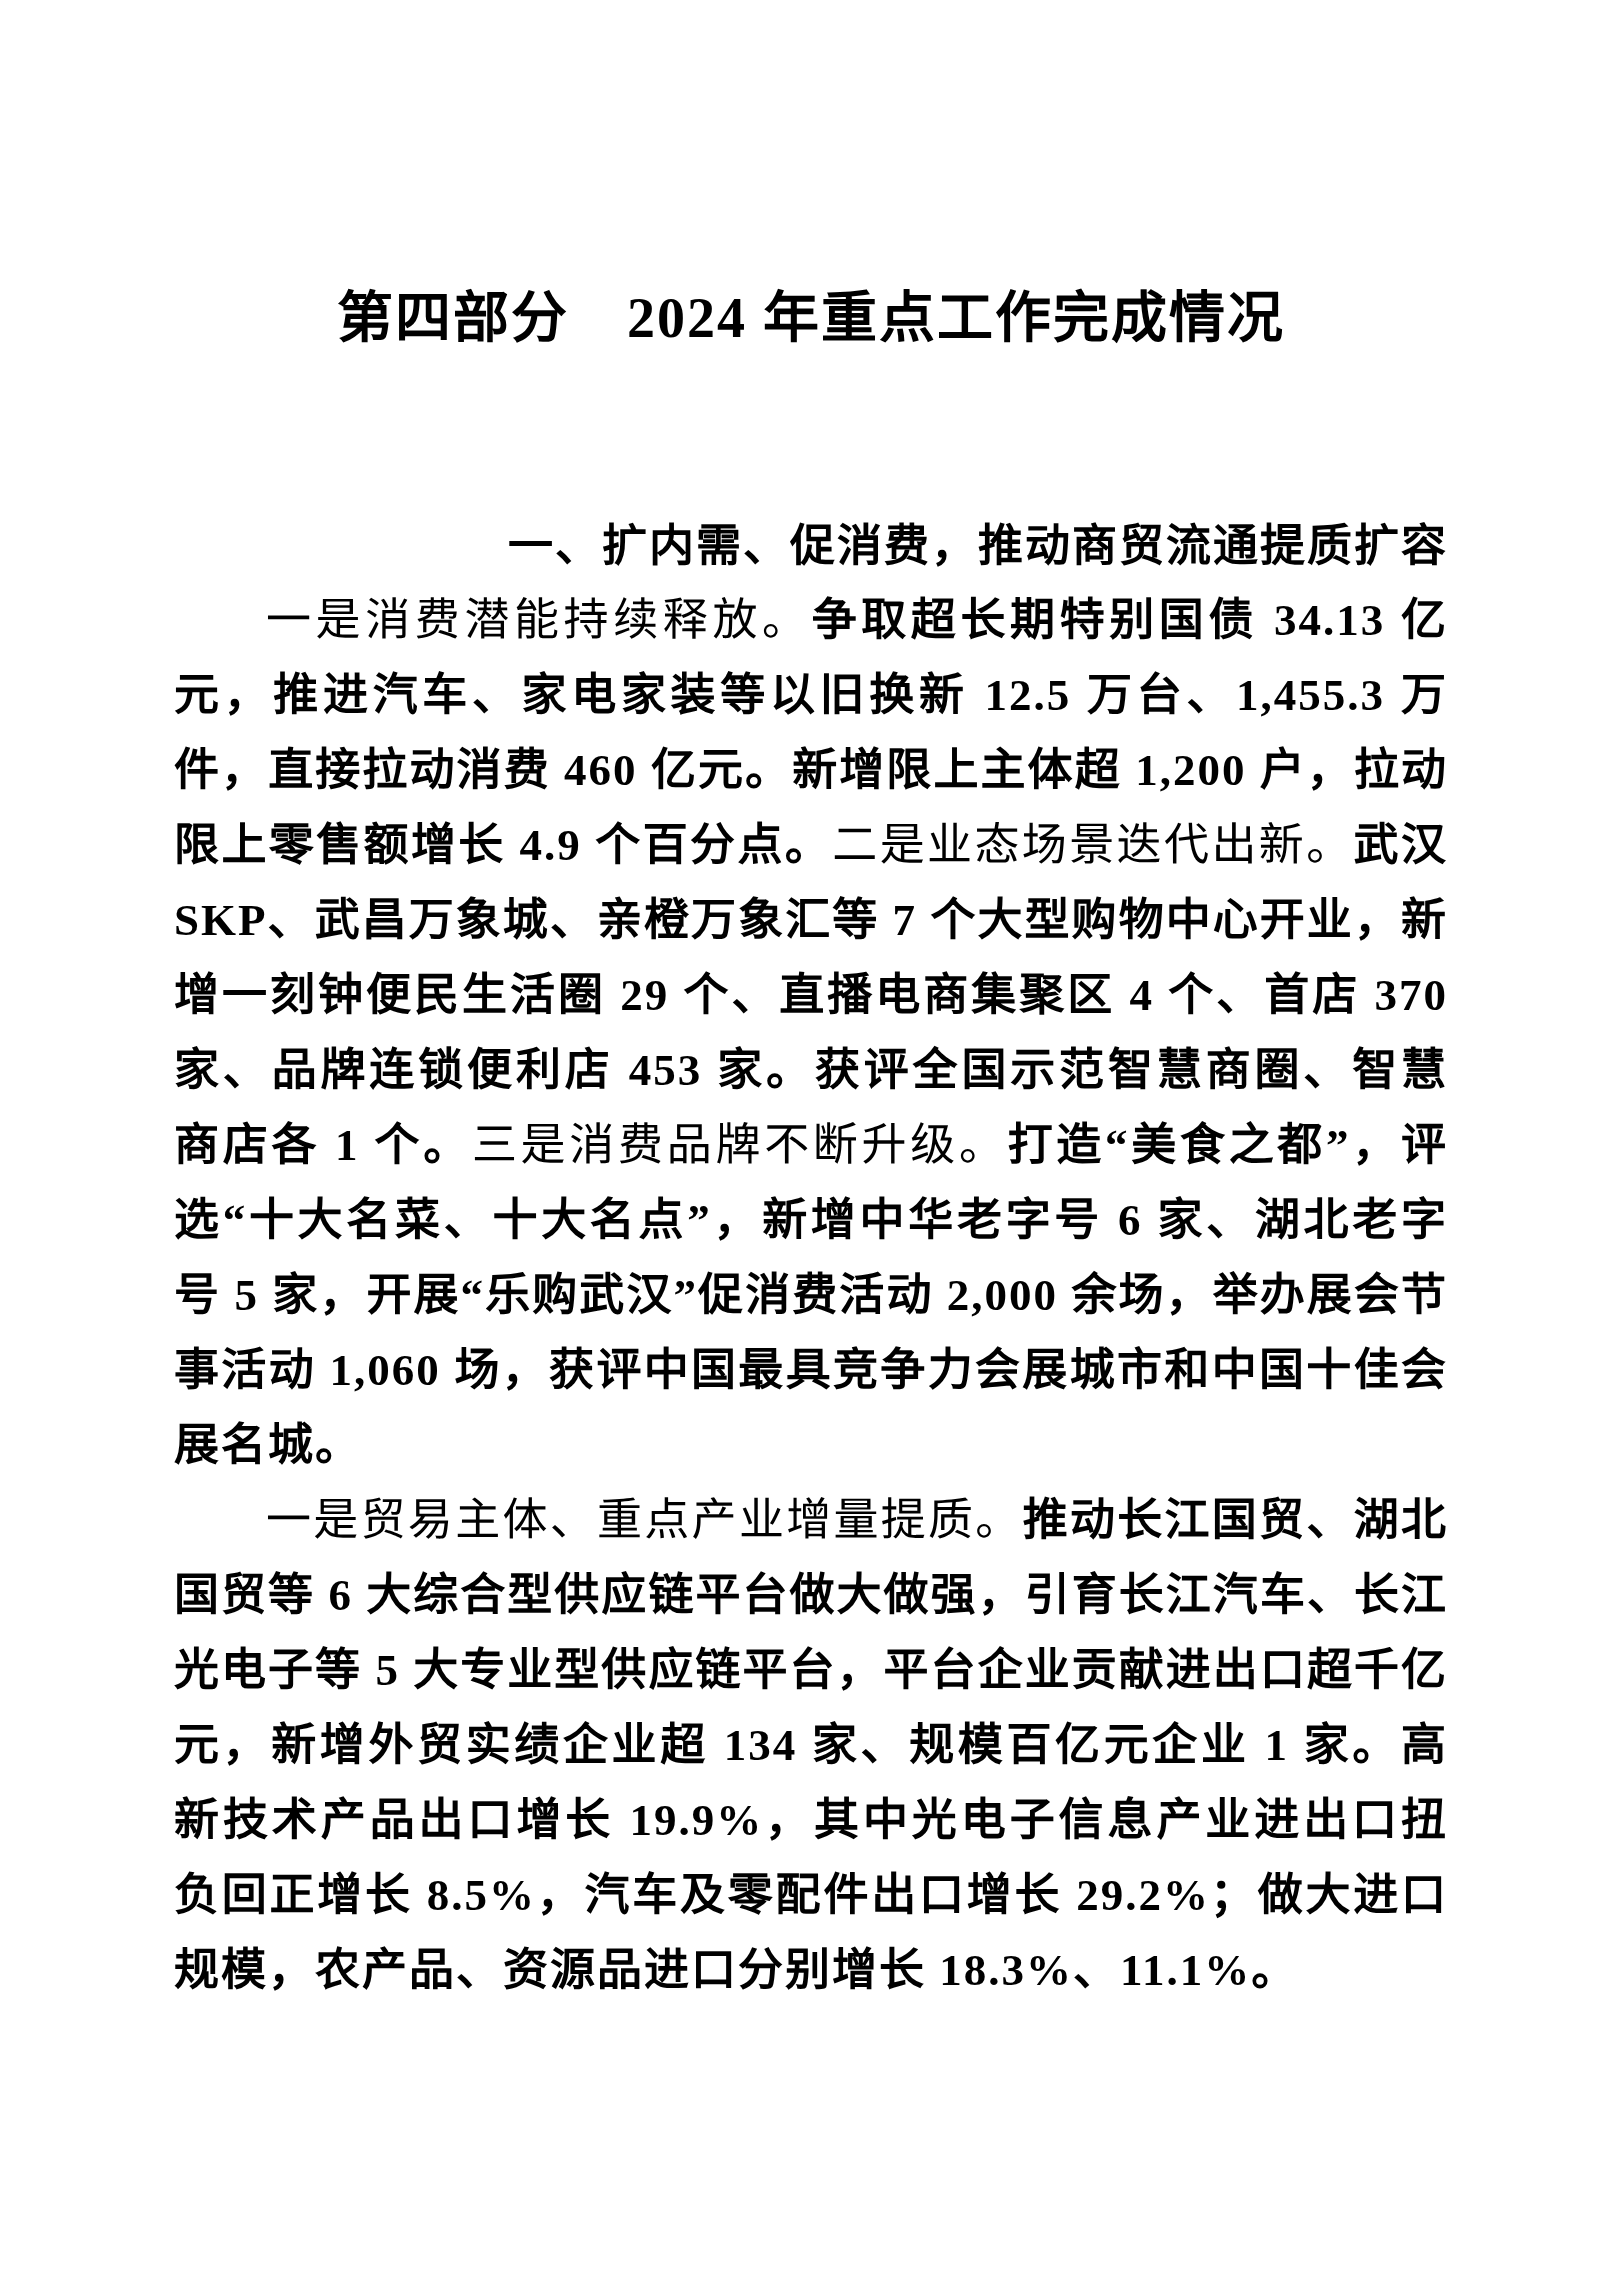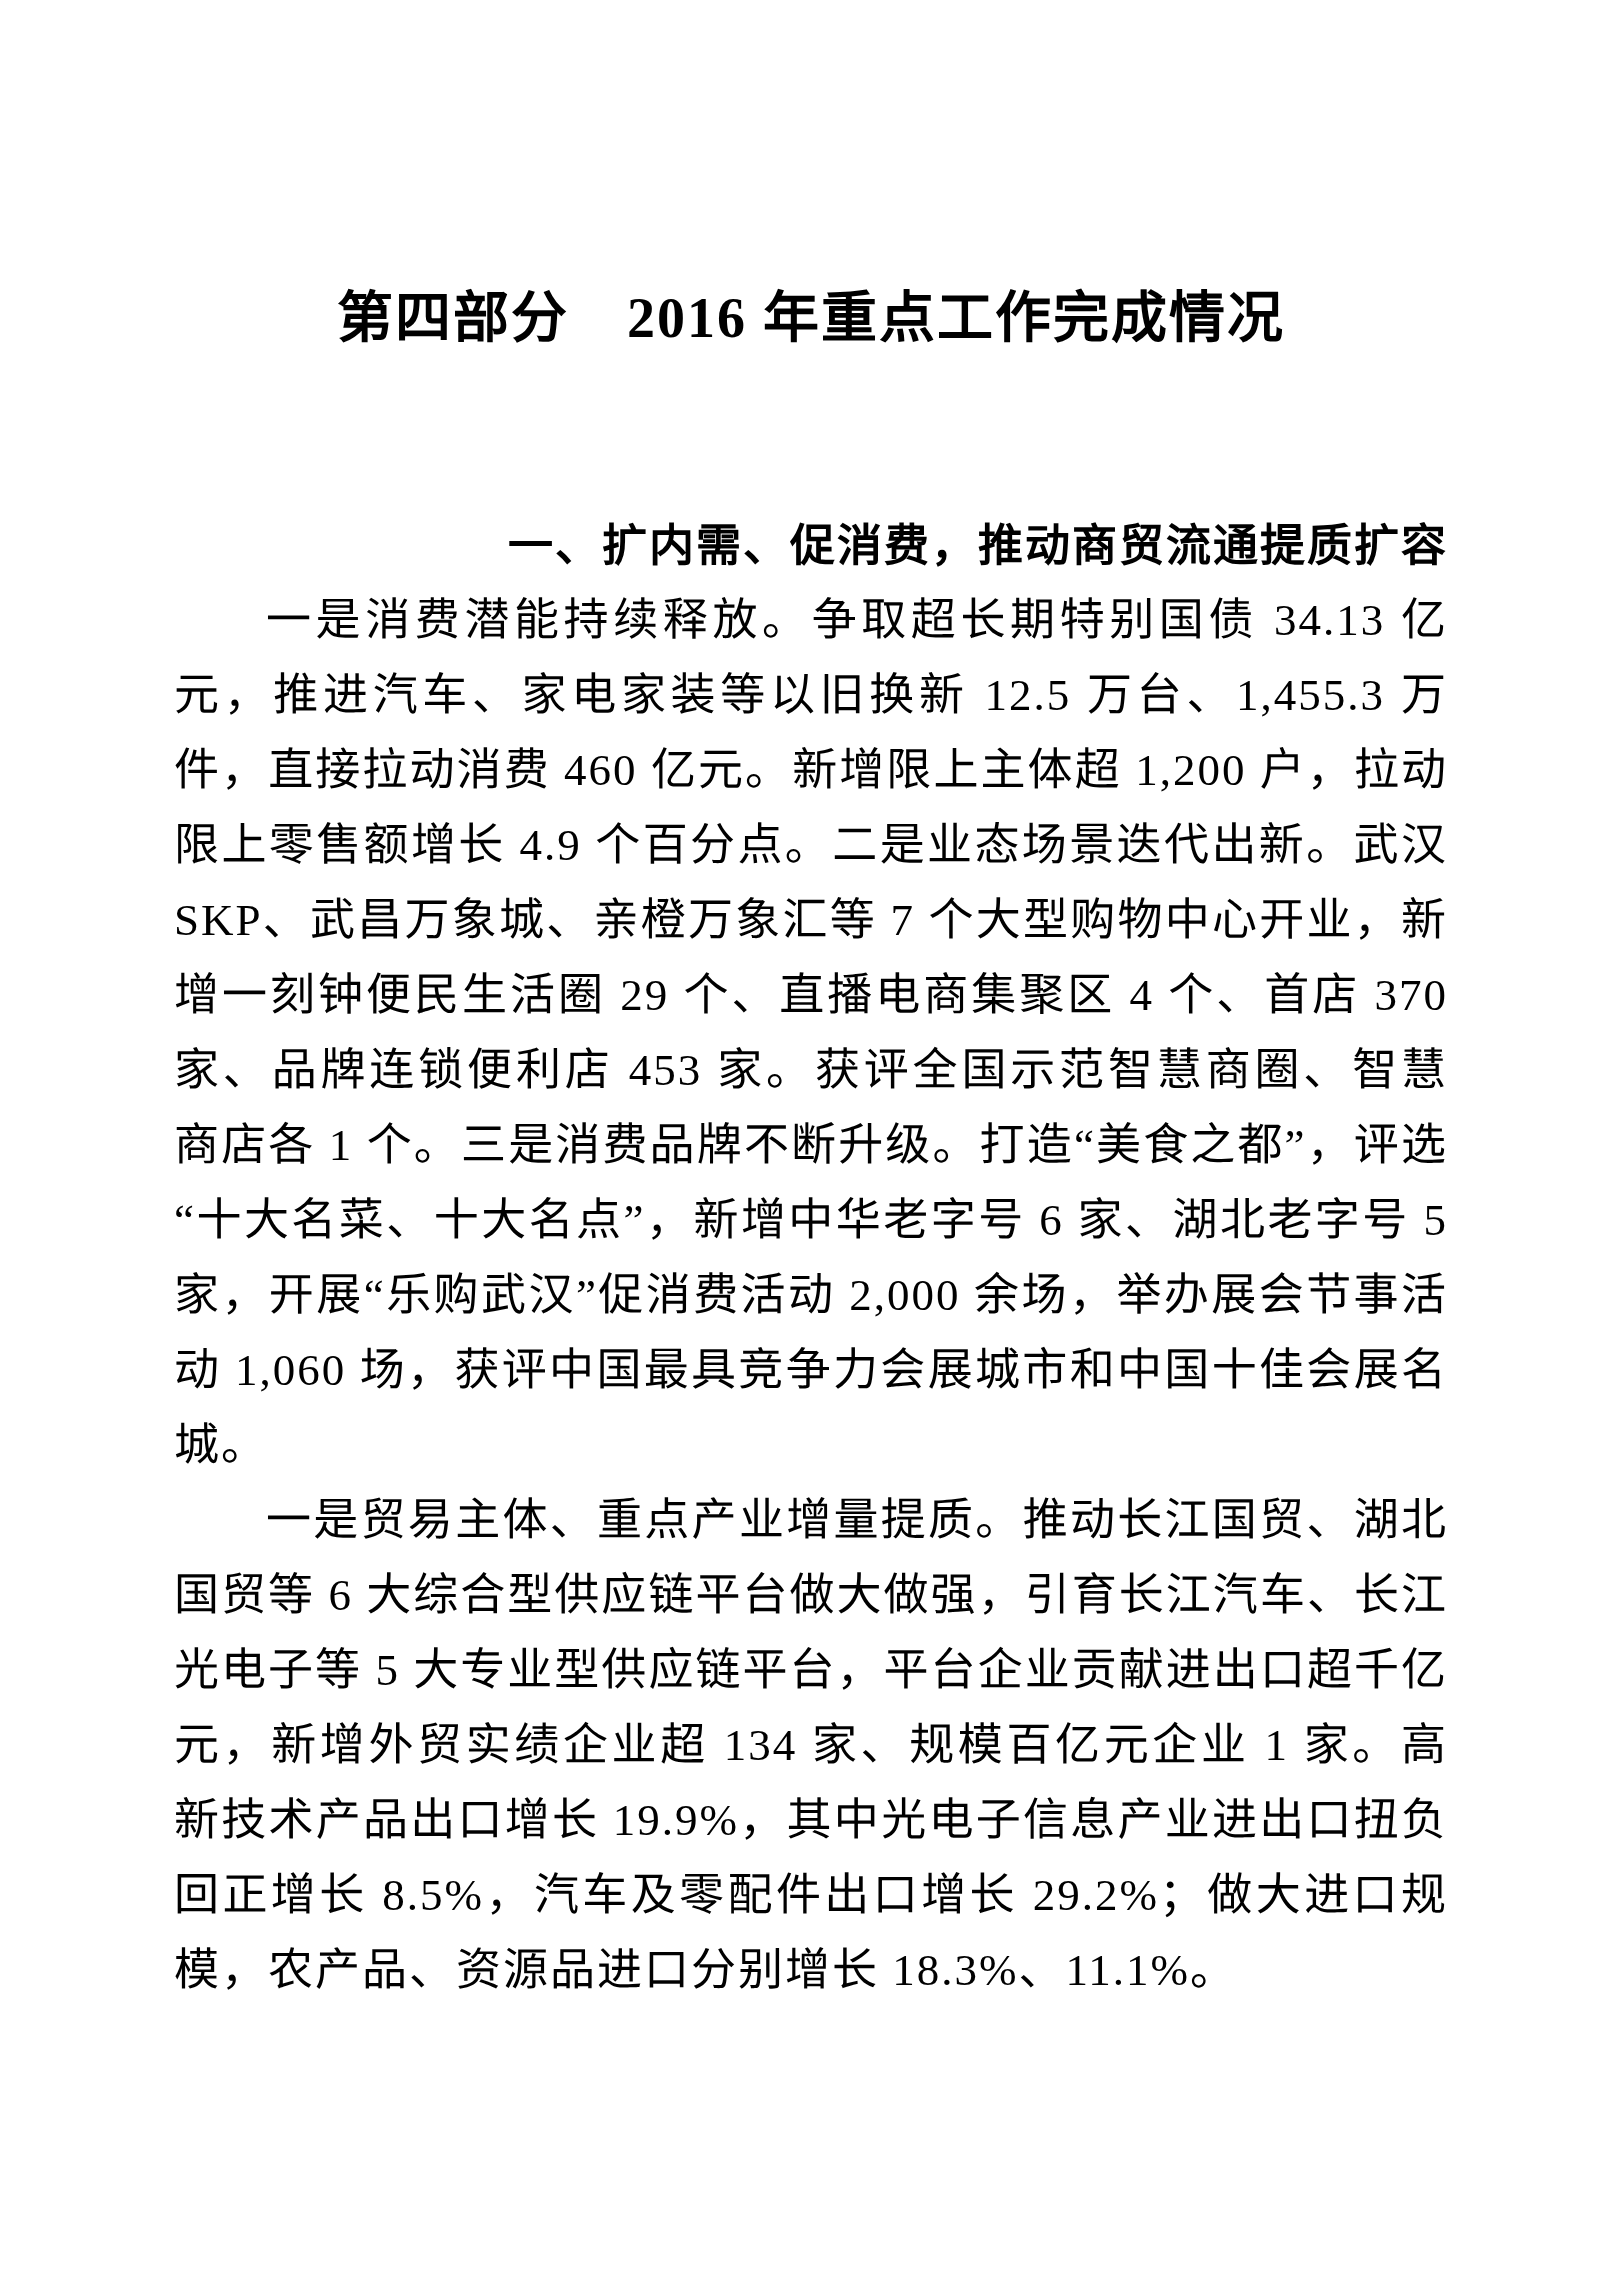--- a/index.html
+++ b/index.html
@@ -47,39 +47,39 @@
     line-height: 75px;
     text-indent: 92px;
     text-align: justify;
     letter-spacing: 2px;
     font-family: "Liberation Serif", "DejaVu Serif", serif;
   }
   .run-lead {
     font-weight: 400;
   }
   .run-normal {
-    font-weight: 400;
+    font-weight: 700;
   }
   .page-number {
     position: absolute;
     left: 0;
     right: 13.7px;
     top: 2123px;
     text-align: center;
     font-size: 28px;
     line-height: 33px;
     font-family: "Liberation Serif", "DejaVu Serif", serif;
   }
 </style>
 </head>
 <body>
 
 <div class="page">
 
-  <h1 class="doc-title">第四部分　2016 年重点工作完成情况</h1>
+  <h1 class="doc-title">第四部分　2024 年重点工作完成情况</h1>
 
   <div class="content">
 
     <h2 class="sect-heading">一、扩内需、促消费，推动商贸流通提质扩容</h2>
 
     <p class="body-para"><span class="run-lead">一是消费潜能持续释放。</span><span class="run-normal">争取超长期特别国债 34.13 亿元，推进汽车、家电家装等以旧换新 12.5 万台、1,455.3 万件，直接拉动消费 460 亿元。新增限上主体超 1,200 户，拉动限上零售额增长 4.9 个百分点。</span><span class="run-lead">二是业态场景迭代出新。</span><span class="run-normal">武汉 SKP、武昌万象城、亲橙万象汇等 7 个大型购物中心开业，新增一刻钟便民生活圈 29 个、直播电商集聚区 4 个、首店 370 家、品牌连锁便利店 453 家。获评全国示范智慧商圈、智慧商店各 1 个。</span><span class="run-lead">三是消费品牌不断升级。</span><span class="run-normal">打造“美食之都”，评选“十大名菜、十大名点”，新增中华老字号 6 家、湖北老字号 5 家，开展“乐购武汉”促消费活动 2,000 余场，举办展会节事活动 1,060 场，获评中国最具竞争力会展城市和中国十佳会展名城。</span></p>
 
 
     <p class="body-para"><span class="run-lead">一是贸易主体、重点产业增量提质。</span><span class="run-normal">推动长江国贸、湖北国贸等 6 大综合型供应链平台做大做强，引育长江汽车、长江光电子等 5 大专业型供应链平台，平台企业贡献进出口超千亿元，新增外贸实绩企业超 134 家、规模百亿元企业 1 家。高新技术产品出口增长 19.9%，其中光电子信息产业进出口扭负回正增长 8.5%，汽车及零配件出口增长 29.2%；做大进口规模，农产品、资源品进口分别增长 18.3%、11.1%。</span></p>
 

